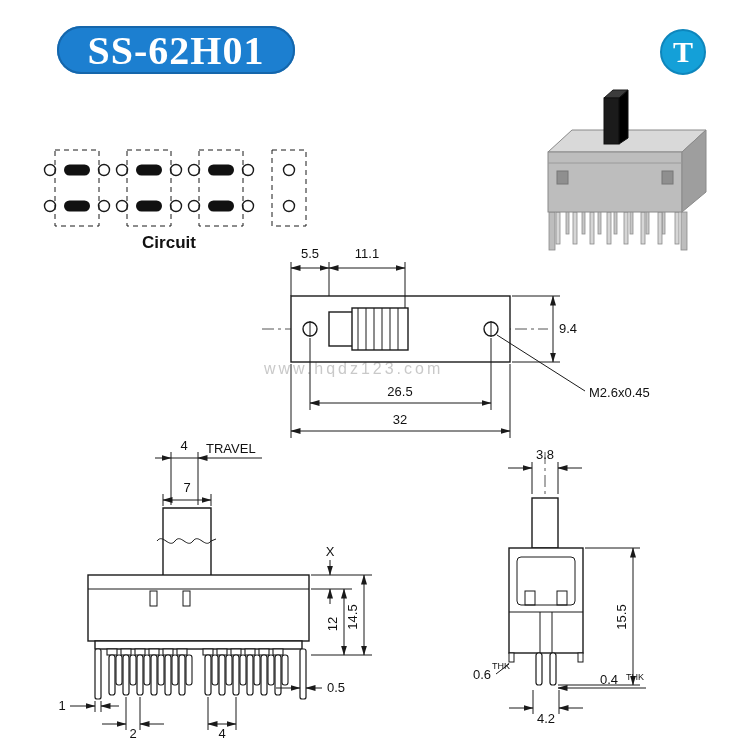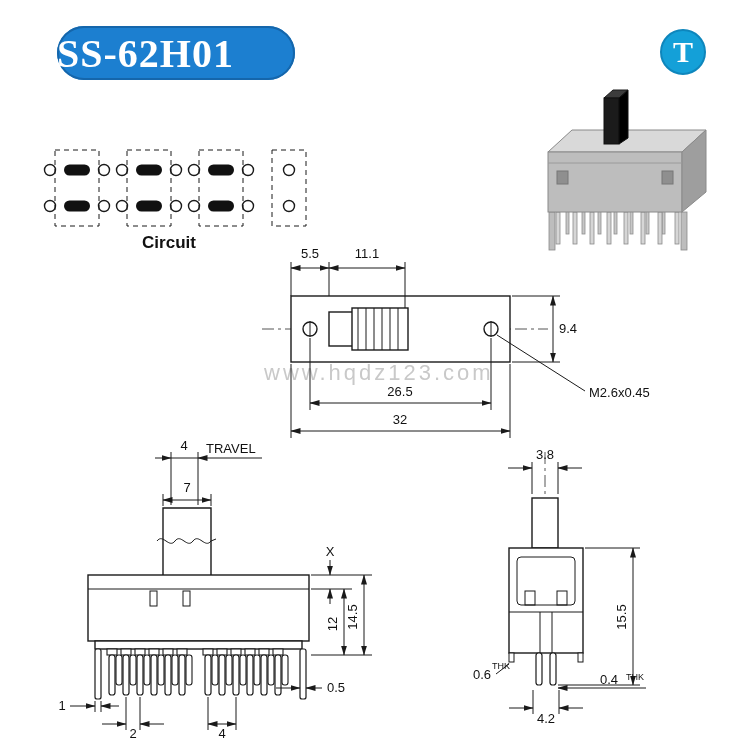--- a/index.html
+++ b/index.html
@@ -1,28 +1,28 @@
 <!DOCTYPE html>
 <html><head>
 <meta charset="utf-8">
 <style>
   * { margin:0; padding:0; box-sizing:border-box; }
   html,body { width:735px; height:744px; background:#ffffff; font-family:"Liberation Sans",sans-serif; }
   .page { position:relative; width:735px; height:744px; background:#fff; overflow:hidden; }
 
-  .badge { position:absolute; left:57px; top:26px; width:238px; height:54px;
-           background:#1c7fd0; border-radius:28px; display:flex; align-items:center; 
+  .badge { position:absolute; left:57px; top:26px; width:238px; height:48px;
+           background:#1c7fd0; border-radius:28px; display:flex; align-items:center; justify-content:center;
            box-shadow:inset 0 0 0 2px #1566ab; }
   .badge span { color:#fff; font-family:"Liberation Serif",serif; font-weight:bold; font-size:40px; letter-spacing:1px; }
 
   .logo { position:absolute; left:660px; top:29px; width:46px; height:46px; border-radius:50%;
           background:#14a0d8; border:2px solid #0e86bc; display:flex; align-items:center; justify-content:center; }
   .logo span { color:#fff; font-family:"Liberation Serif",serif; font-weight:bold; font-size:30px; }
 
-  .watermark { position:absolute; left:264px; top:360px; color:#c9c9c9; font-size:22px; letter-spacing:3px; z-index:0; }
+  .watermark { position:absolute; left:264px; top:360px; color:#c9c9c9; font-size:16px; letter-spacing:3px; z-index:0; }
 
   svg.drawing { position:absolute; left:0; top:0; z-index:1; }
   svg text { font-family:"Liberation Sans",sans-serif; font-size:13px; fill:#111; stroke:none; font-weight:normal; }
   svg text.cap { font-size:17px; font-weight:bold; }
   svg text.thk { font-size:9px; }
   .dash { stroke-dasharray:5 4; }
   .cl { stroke-dasharray:12 4 3 4; }
   .thin { stroke-width:1; }
 </style>
 </head>

